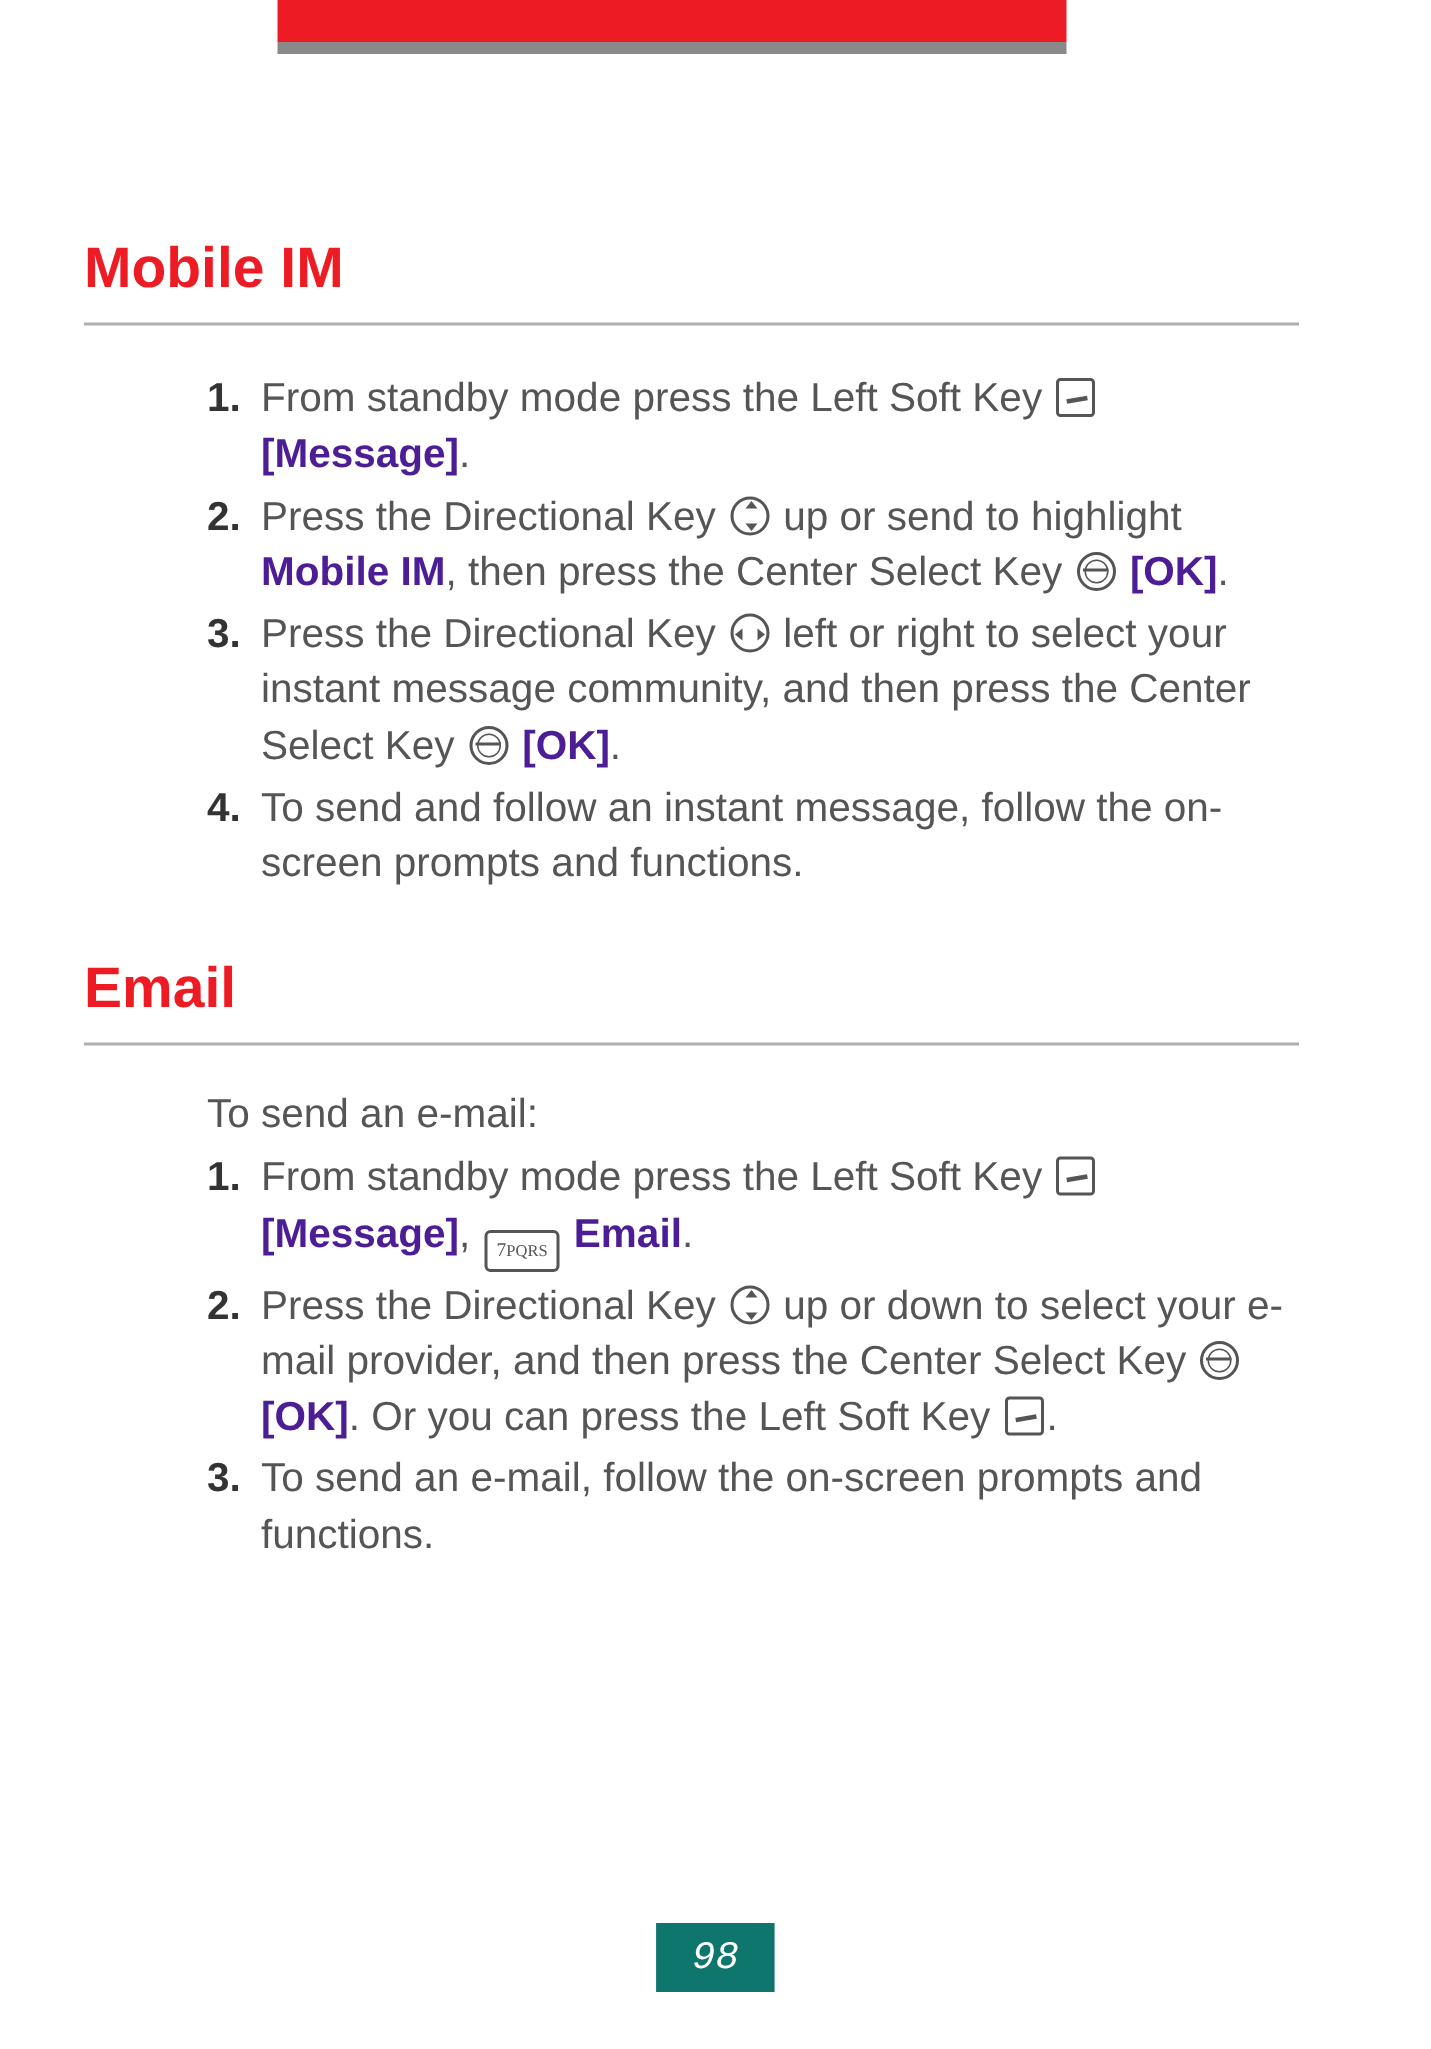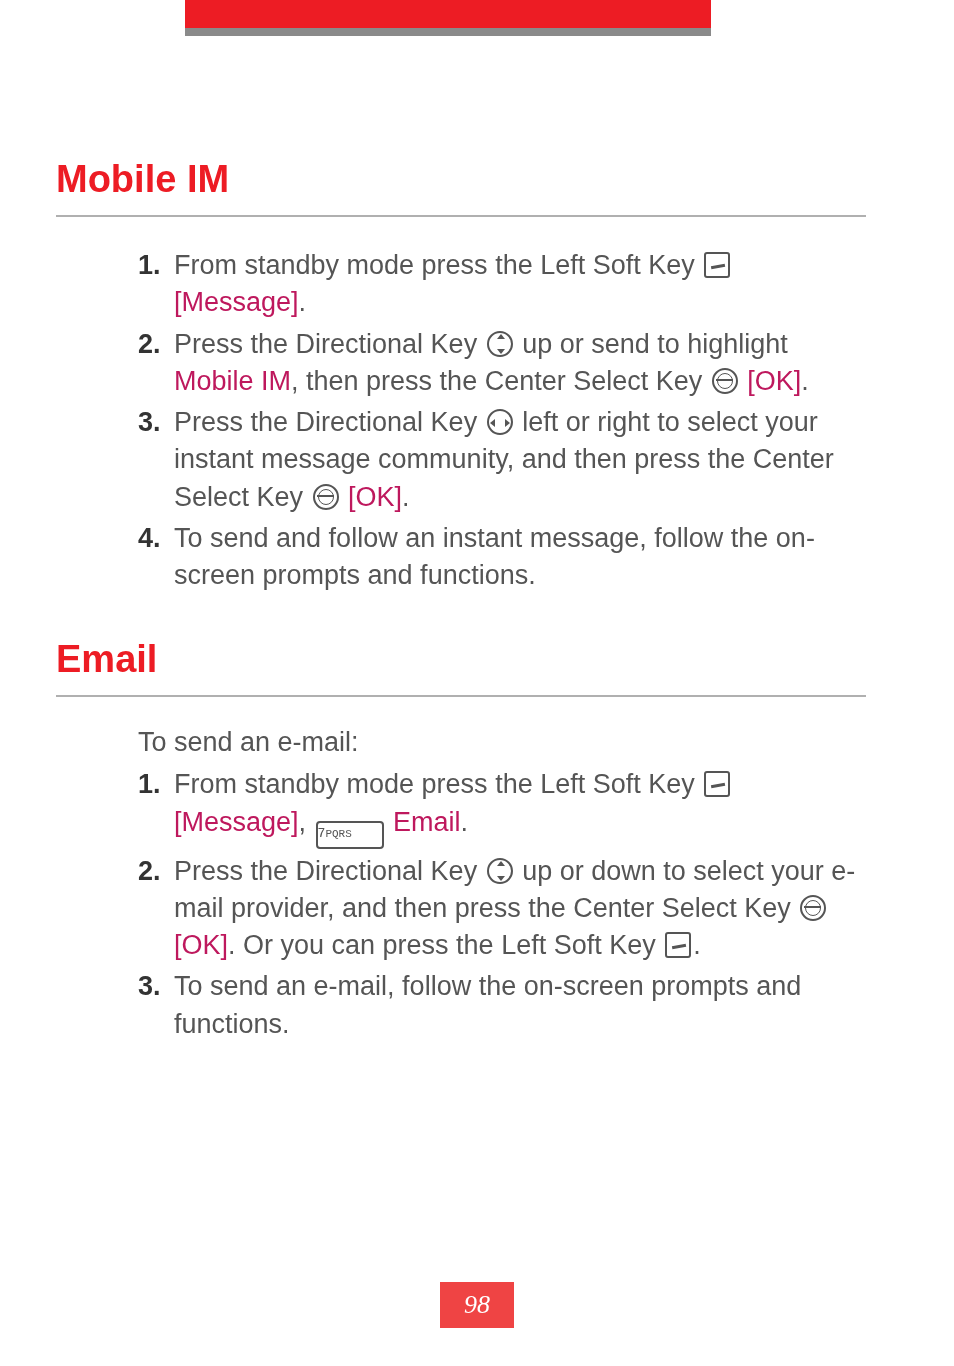--- a/index.html
+++ b/index.html
@@ -72,22 +72,22 @@
     }
     .num {
       font-weight: bold;
       color: #333;
       min-width: 36px;
     }
     .item-body {
       flex: 1;
     }
     .bold {
-      font-weight: normal;
-      color: #be185d;
+      font-weight: bold;
+      color: #4c1d95;
     }
     .icon-inline {
       display: inline-block;
       vertical-align: middle;
       margin: 0 2px;
     }
     .softkey-icon {
       width: 26px;
       height: 26px;
       border: 2.5px solid #555;
@@ -182,53 +182,53 @@
     .center-key::after {
       content: "";
       position: absolute;
       top: 9px;
       left: 2px;
       width: 17px;
       height: 2px;
       background: #555;
     }
     .key-7 {
-      width: 68px;
+      width: 50px;
       height: 28px;
       border: 2.5px solid #555;
       border-radius: 4px;
       display: inline-block;
       position: relative;
       vertical-align: -6px;
       font-size: 13px;
       color: #555;
-      text-align: left;
+      text-align: center;
       line-height: 22px;
-      font-family: Liberation Mono, monospace;
+      font-family: Liberation Serif, serif;
     }
     .key-7-text {
       font-size: 11px;
     }
     .sub-line {
       display: block;
     }
     .section2 {
       margin-top: 44px;
     }
     .page-footer {
       position: absolute;
       bottom: 38px;
       left: 50%;
       transform: translateX(-50%);
-      background: #ef4444;
+      background: #0f766e;
       color: #fff;
       font-style: italic;
       font-size: 26px;
       padding: 8px 24px;
-      font-family: Liberation Serif, serif;
+      font-family: Liberation Mono, monospace;
       text-align: center;
     }
   </style>
 </head>
 <body>
 
 <div class="top-bar">
   <div class="red-bar"></div>
   <div class="gray-bar"></div>
 </div>

